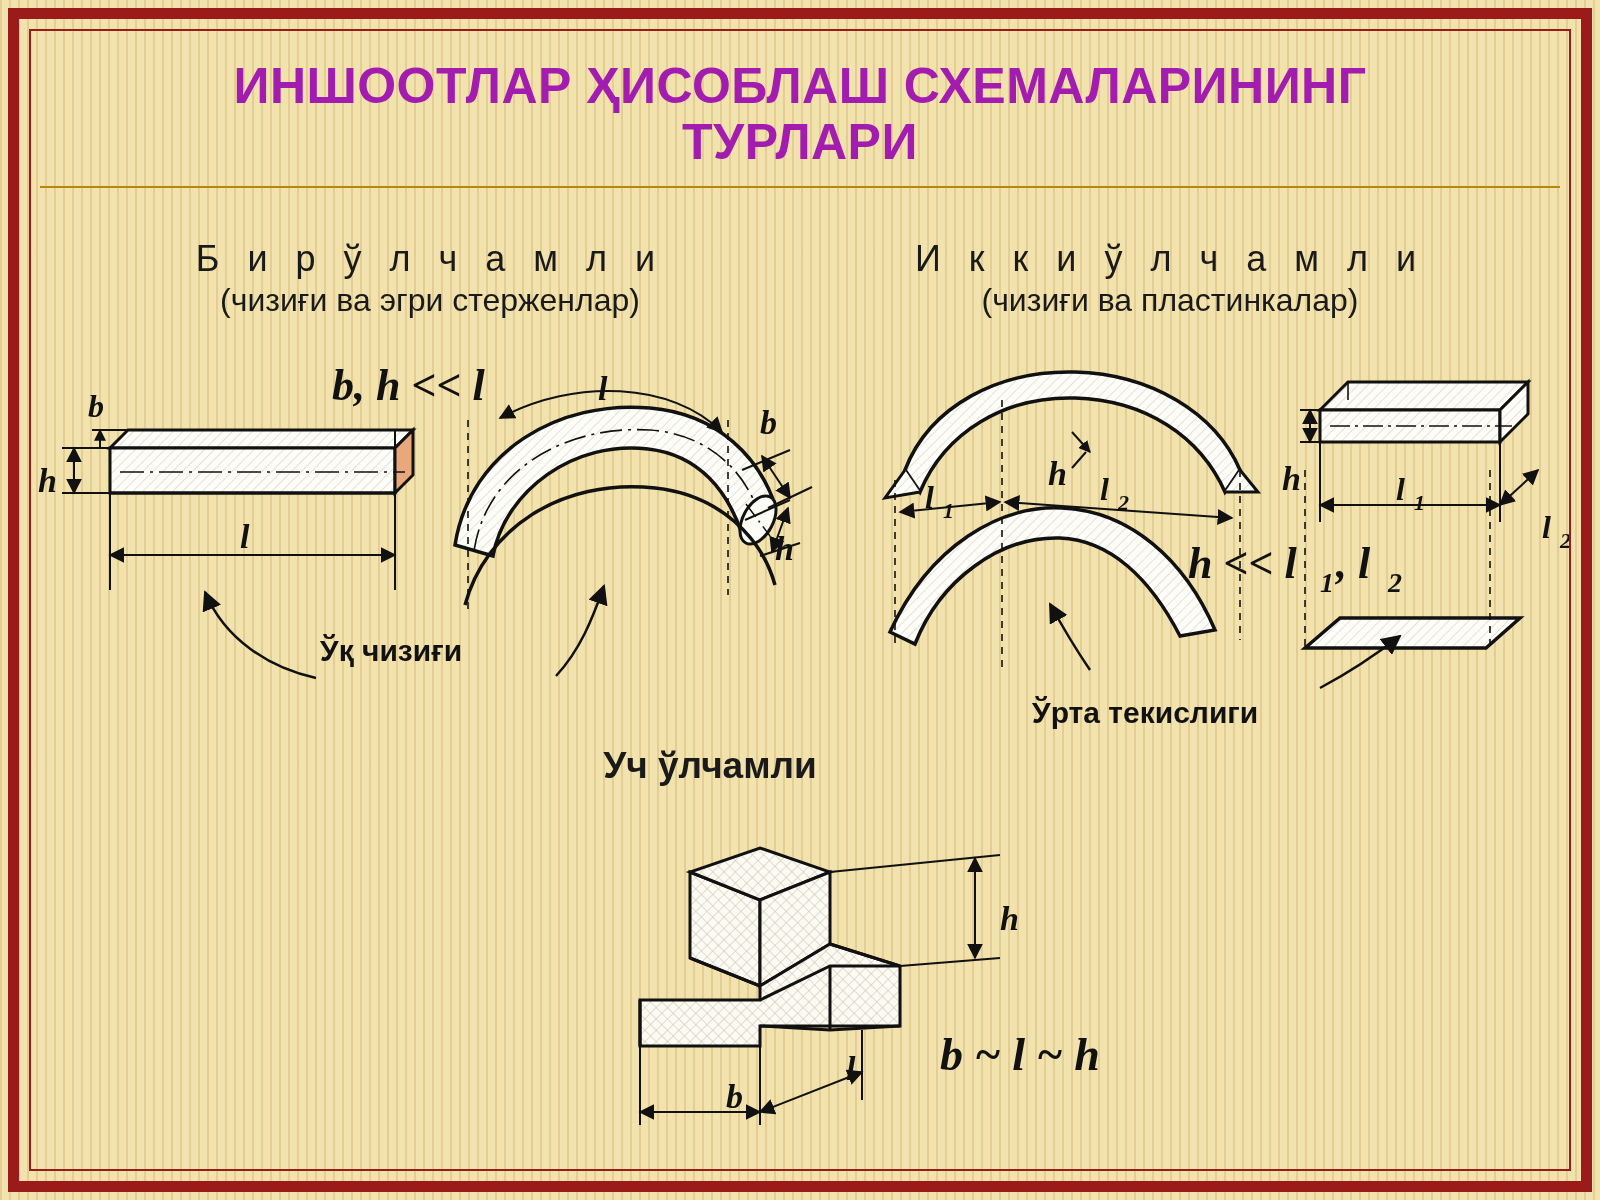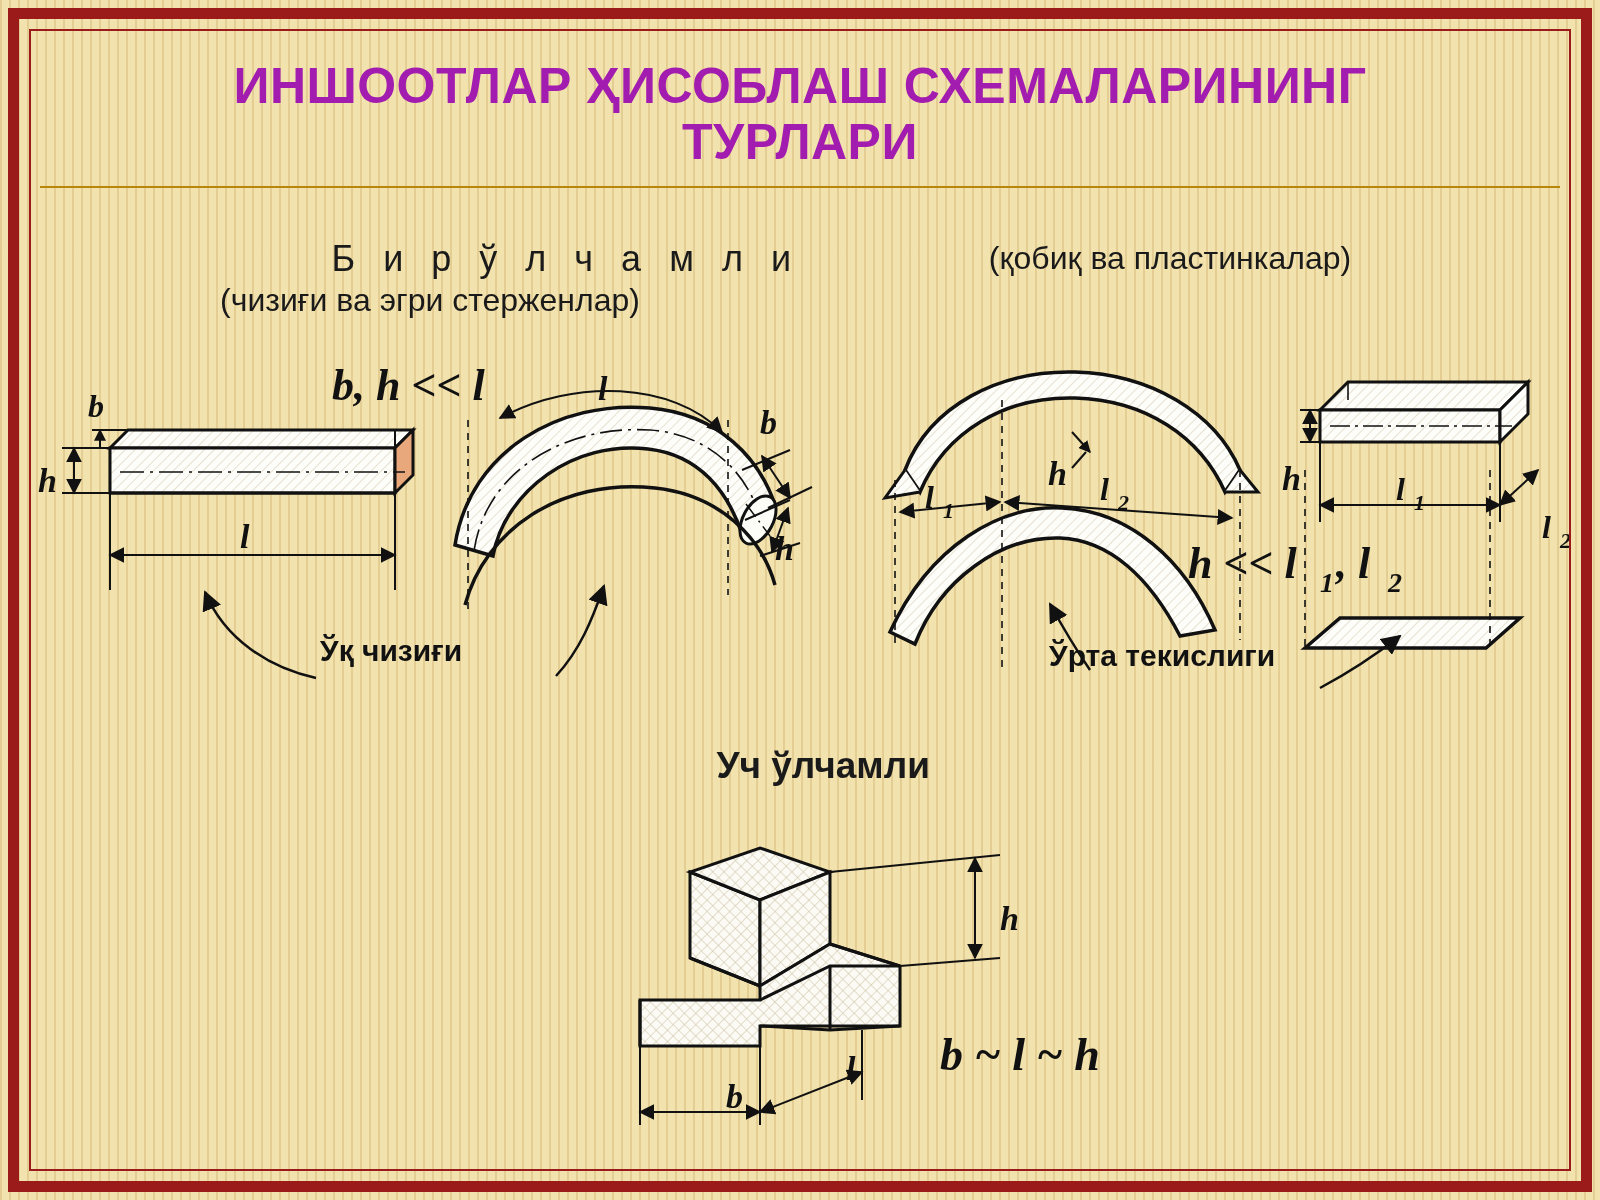--- a/index.html
+++ b/index.html
@@ -66,42 +66,41 @@
   }
   .hdr {
     position: absolute;
     text-align: center;
     color: #1a1a1a;
   }
   .hdr .l1 {
     font-size: 36px;
     letter-spacing: 9px;
     white-space: nowrap;
-    text-align: right;
   }
   .hdr .l2 {
     font-size: 32px;
     white-space: nowrap;
     margin-top: 2px;
   }
   #hdr-1d { left: 60px;  top: 238px; width: 740px; }
   #hdr-2d { left: 800px; top: 238px; width: 740px; }
   #hdr-3d { left: 490px; top: 745px; width: 440px; }
   #hdr-3d .l1 { letter-spacing: 0px; font-size: 37px; font-weight: bold; }
   #hdr-3d .l2 { font-size: 33px; }
 
   .callout {
     position: absolute;
     font-weight: bold;
     font-size: 30px;
     color: #111;
     white-space: nowrap;
   }
   #callout-axis   { left: 320px; top: 634px; }
-  #callout-midpl  { left: 1032px; top: 639px; margin-left: 17px; }
+  #callout-midpl  { left: 1032px; top: 696px; }
 
   svg { position: absolute; left: 0; top: 0; }
   .lbl {
     font-family: "Liberation Serif", serif;
     font-style: italic;
     font-weight: bold;
     fill: #111;
   }
 </style>
 </head>
@@ -111,21 +110,22 @@
 <div id="title-rule"></div>
 
 <div id="title">ИНШООТЛАР ҲИСОБЛАШ СХЕМАЛАРИНИНГ ТУРЛАРИ</div>
 
 <div class="hdr" id="hdr-1d">
   <div class="l1">Б и р   ў л ч а м л и</div>
   <div class="l2">(чизиғи ва эгри стерженлар)</div>
 </div>
 
 <div class="hdr" id="hdr-2d">
-  <div class="l2">(қобиқ ва пластинкалар)</div>
+  <div class="l1">И к к и   ў л ч а м л и</div>
+  <div class="l2">(чизиғи ва пластинкалар)</div>
 </div>
 
 <div class="hdr" id="hdr-3d">
   <div class="l1">Уч ўлчамли</div>
 </div>
 
 <div class="callout" id="callout-axis">Ўқ чизиғи</div>
 <div class="callout" id="callout-midpl">Ўрта текислиги</div>
 
 <svg width="1600" height="1200">

